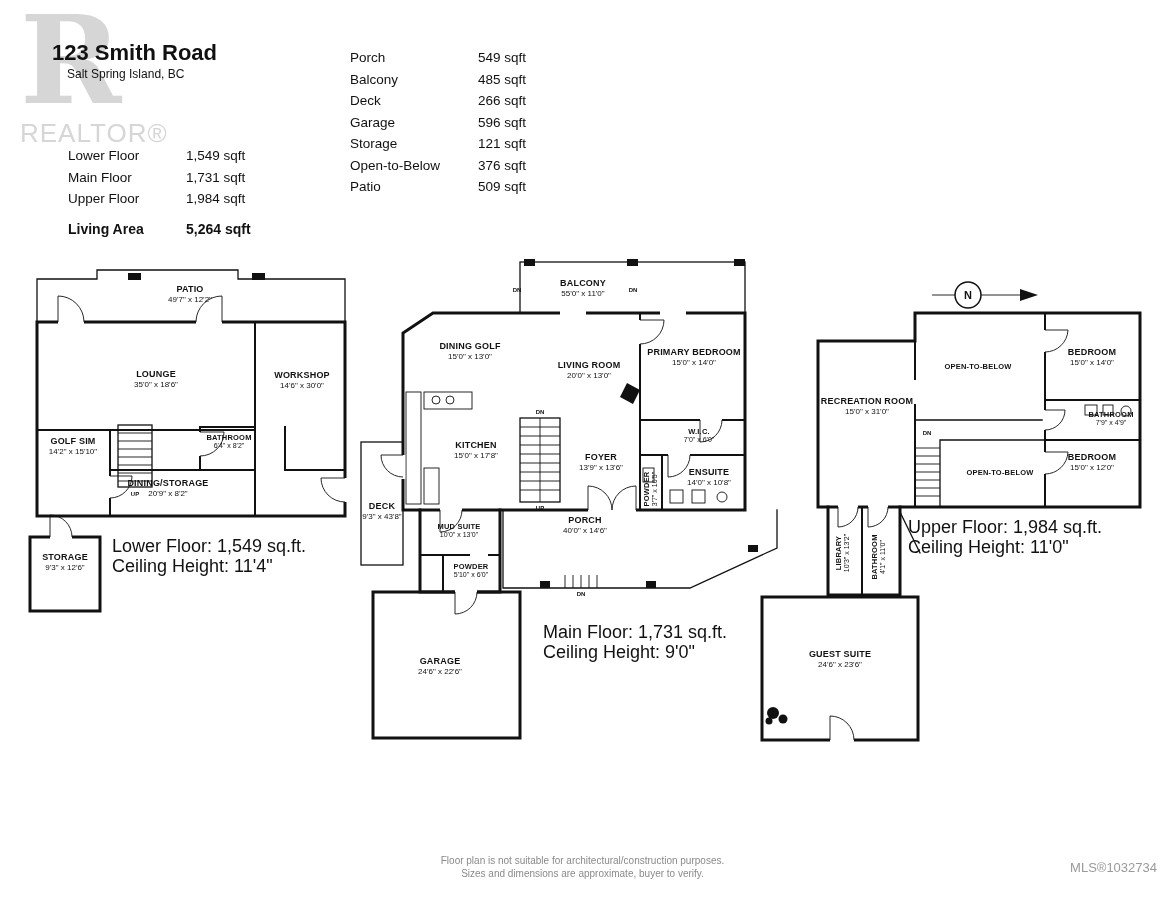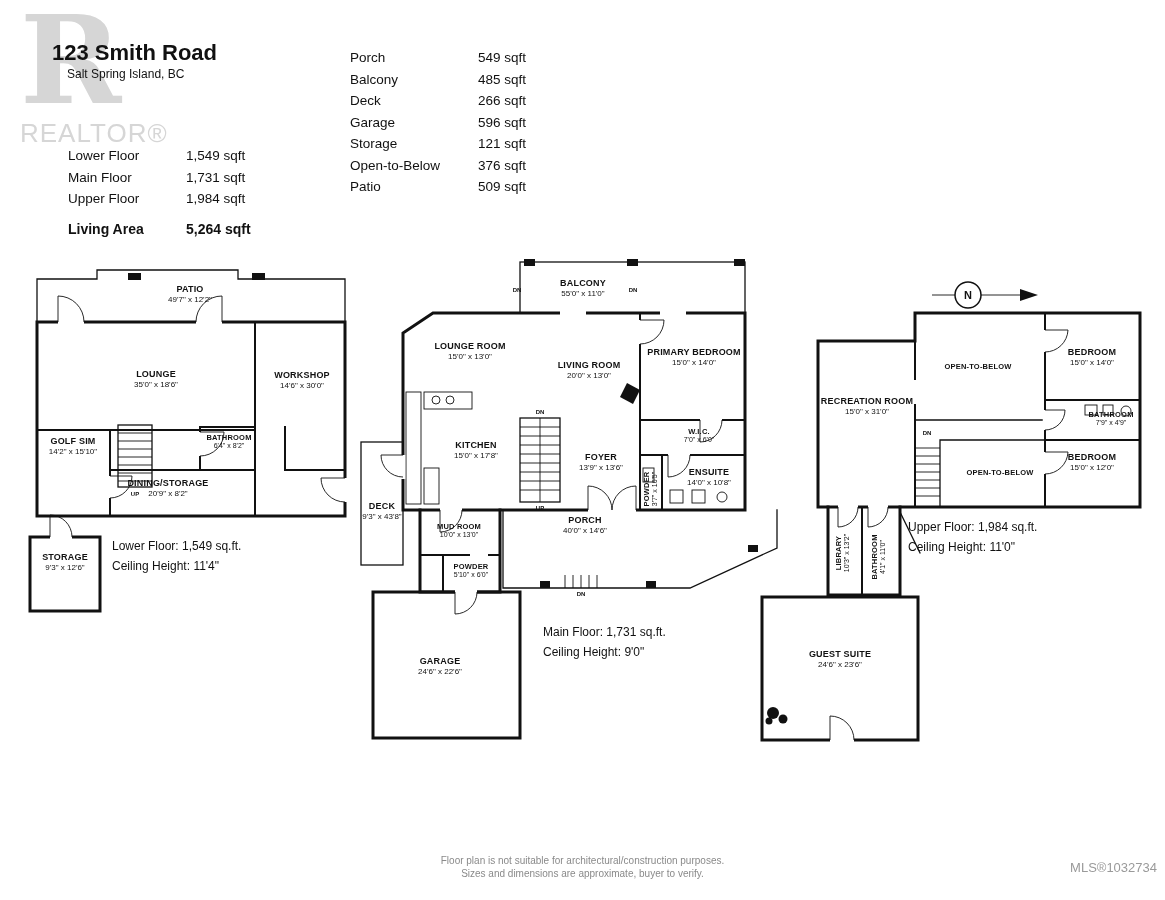--- a/index.html
+++ b/index.html
@@ -31,21 +31,21 @@
   
   .room{position:absolute;transform:translate(-50%,-50%);text-align:center;line-height:1.2;
         white-space:nowrap;z-index:3;}
   .room .rn{font-weight:bold;font-size:9px;letter-spacing:.2px;}
   .room .rd{font-size:8px;}
   .room.sm .rn{font-size:7.5px;}
   .room.sm .rd{font-size:7px;}
   .room.vert{transform:translate(-50%,-50%) rotate(-90deg);}
   .tiny{position:absolute;transform:translate(-50%,-50%);font-size:6px;font-weight:bold;z-index:3;}
   .north-n{position:absolute;transform:translate(-50%,-50%);font-size:11px;font-weight:bold;z-index:3;}
-  .caption{position:absolute;font-size:12px;line-height:20px;z-index:3;white-space:nowrap;}
+  .caption{position:absolute;font-size:18px;line-height:20px;z-index:3;white-space:nowrap;}
   
   .disc{position:absolute;left:0;width:100%;text-align:center;font-size:10px;color:#8a8a8a;z-index:2;}
   .mls{position:absolute;right:8px;top:860px;font-size:13px;color:#9a9a9a;z-index:2;}
 </style>
 </head>
 <body>
 
 <div class="page">
 
   <div class="wm">
@@ -256,21 +256,21 @@
   <div class="room" style="left:65px;top:562px">
     <div class="rn">STORAGE</div>
     <div class="rd">9'3" x 12'6"</div>
   </div>
 
   <div class="room" style="left:583px;top:288px">
     <div class="rn">BALCONY</div>
     <div class="rd">55'0" x 11'0"</div>
   </div>
   <div class="room" style="left:470px;top:351px">
-    <div class="rn">LOUNGE ROOM</div>
+    <div class="rn">DINING GOLF</div>
     <div class="rd">15'0" x 13'0"</div>
   </div>
   <div class="room" style="left:589px;top:370px">
     <div class="rn">LIVING ROOM</div>
     <div class="rd">20'0" x 13'0"</div>
   </div>
   <div class="room" style="left:694px;top:357px">
     <div class="rn">PRIMARY BEDROOM</div>
     <div class="rd">15'0" x 14'0"</div>
   </div>
@@ -292,21 +292,21 @@
   </div>
   <div class="room sm vert" style="left:651px;top:489px">
     <div class="rn">POWDER</div>
     <div class="rd">3'7" x 10'5"</div>
   </div>
   <div class="room" style="left:382px;top:511px">
     <div class="rn">DECK</div>
     <div class="rd">9'3" x 43'8"</div>
   </div>
   <div class="room sm" style="left:459px;top:531px">
-    <div class="rn">MUD ROOM</div>
+    <div class="rn">MUD SUITE</div>
     <div class="rd">10'0" x 13'0"</div>
   </div>
   <div class="room sm" style="left:471px;top:571px">
     <div class="rn">POWDER</div>
     <div class="rd">5'10" x 6'0"</div>
   </div>
   <div class="room" style="left:585px;top:525px">
     <div class="rn">PORCH</div>
     <div class="rd">40'0" x 14'6"</div>
   </div>

